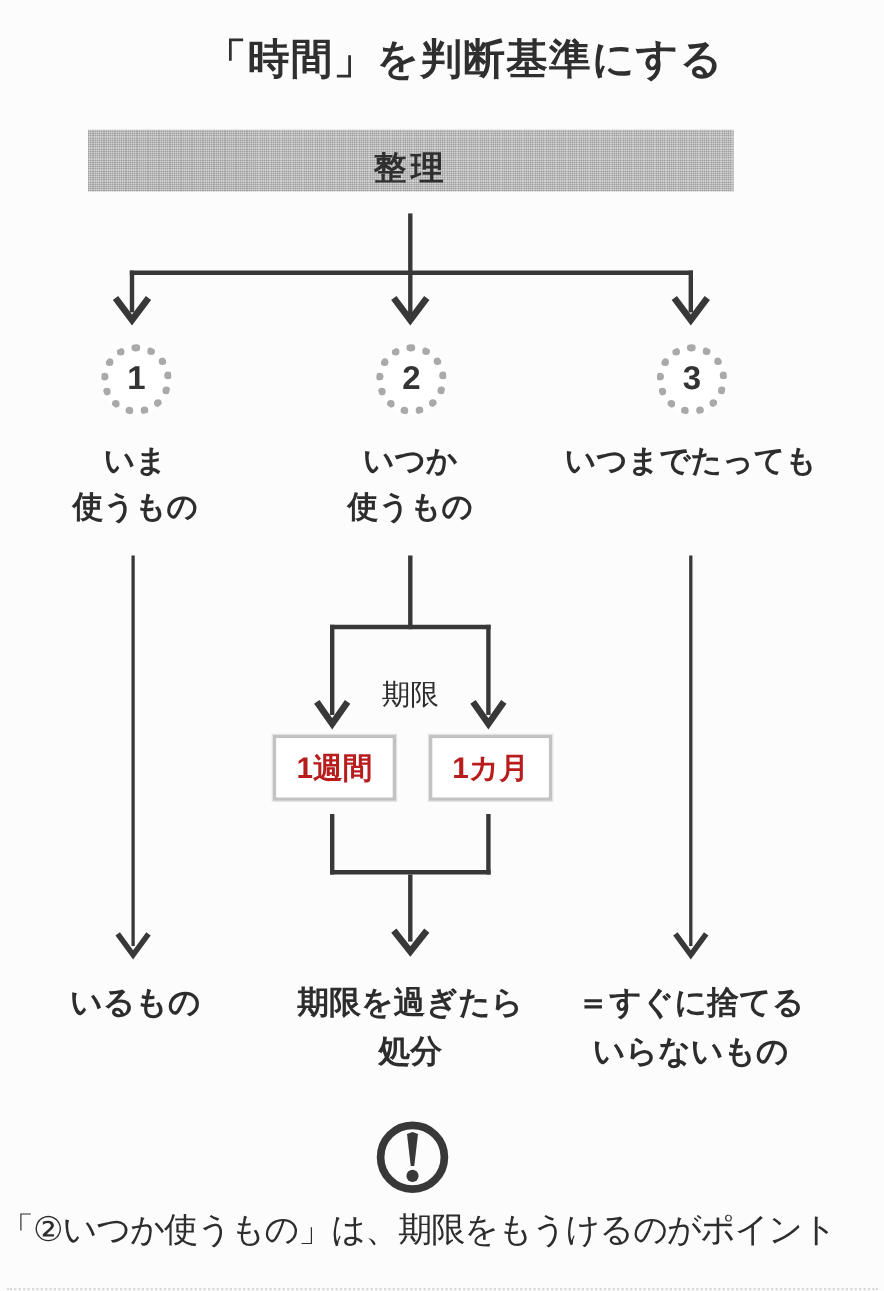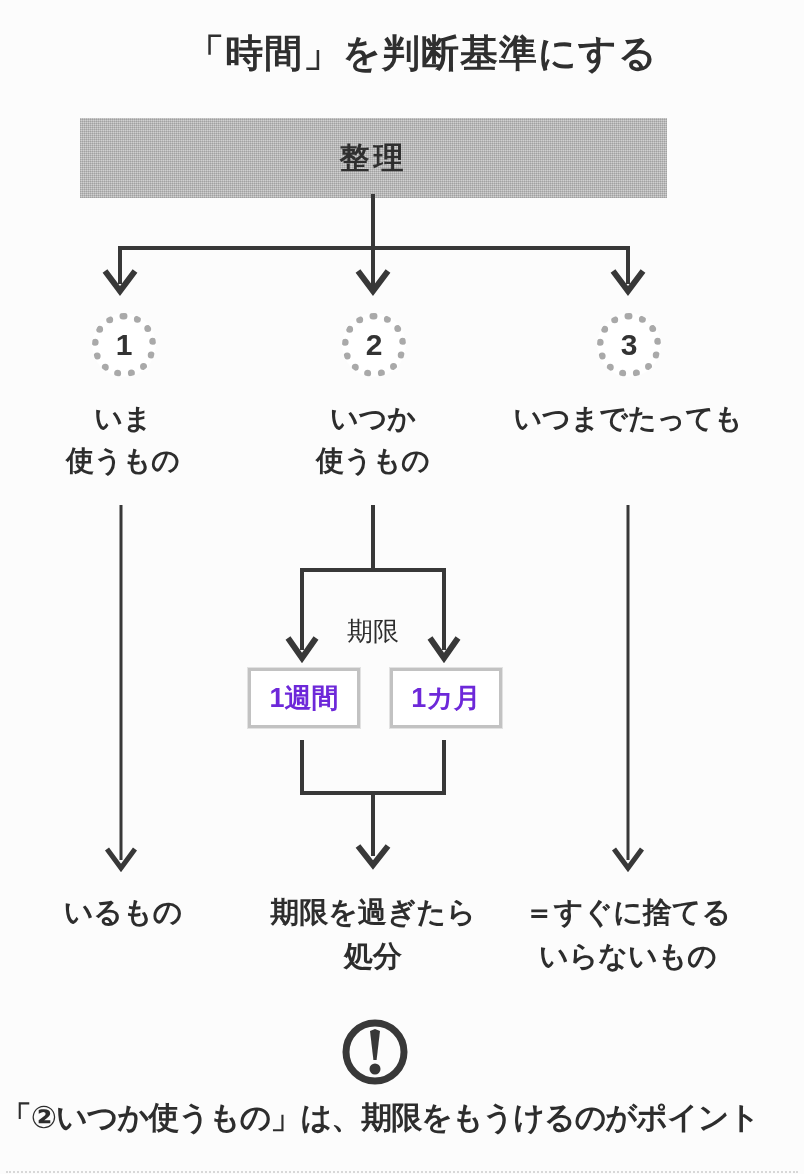--- a/index.html
+++ b/index.html
@@ -8,26 +8,26 @@
     background:#fcfcfc;
     font-family:"Liberation Sans","DejaVu Sans",sans-serif;
     color:#2d2d2d;overflow:hidden;
   }
   .abs{position:absolute;}
   .page-title{
     top:28px;left:0;width:804px;text-align:center;
     font-size:38px;font-weight:bold;letter-spacing:1px;color:#2f2f2f;margin-left:20px;
   }
   .root-box{
-    left:80px;top:118px;width:587px;height:80px;
+    left:80px;top:118px;width:587px;height:56px;
     background-color:#c5c5c5;
     background-image:
       repeating-linear-gradient(0deg, rgba(60,60,60,.14) 0 1px, rgba(255,255,255,.10) 1px 2px),
       repeating-linear-gradient(90deg, rgba(60,60,60,.14) 0 1px, rgba(255,255,255,.10) 1px 2px);
-    display:flex;align-items:center;justify-content:center;
+    display:flex;align-items:flex-end;justify-content:center;
     font-size:30px;font-weight:bold;color:#2f2f2f;letter-spacing:4px;
   }
   .connector-layer{left:0;top:0;width:804px;height:1174px;pointer-events:none;}
   .num-circle{
     width:50px;height:50px;border:7px dotted #a9a9a9;border-radius:50%;
     background:#fff;display:flex;align-items:center;justify-content:center;
     font-size:30px;font-weight:bold;color:#333;top:313px;
   }
   .circle-1{left:92px;}
   .circle-2{left:342px;}
@@ -40,34 +40,34 @@
   .blabel-2{left:233px;}
   .blabel-3{left:488px;}
   .deadline-label{
     left:323px;top:614px;width:100px;text-align:center;
     font-size:26px;font-weight:normal;color:#2d2d2d;
   }
   .deadline-box{
     top:668px;width:106px;height:54px;border:3px solid #c2c2c2;
     outline:1px solid #e2e2e2;background:#fff;
     display:flex;align-items:center;justify-content:center;
-    font-size:27px;font-weight:bold;color:#6d28d9;
+    font-size:27px;font-weight:bold;color:#b91c1c;
   }
   .dbox-1{left:248px;}
   .dbox-2{left:390px;}
   .result-label{
     top:890px;width:300px;text-align:center;
     font-size:29px;font-weight:bold;line-height:44px;color:#2d2d2d;
   }
   .rlabel-1{left:-27px;}
   .rlabel-2{left:223px;}
   .rlabel-3{left:478px;}
   .note-text{
     top:1097px;left:0;width:760px;text-align:center;
-    font-size:31px;font-weight:bold;color:#2d2d2d;letter-spacing:-1px;
+    font-size:31px;font-weight:normal;color:#2d2d2d;letter-spacing:-1px;
   }
   .bottom-rule{
     left:6px;right:6px;bottom:1px;height:0;
     border-top:2px dotted #c9c9c9;opacity:.7;
   }
 </style>
 </head>
 <body>
 
 <div class="abs page-title">「時間」を判断基準にする</div>

